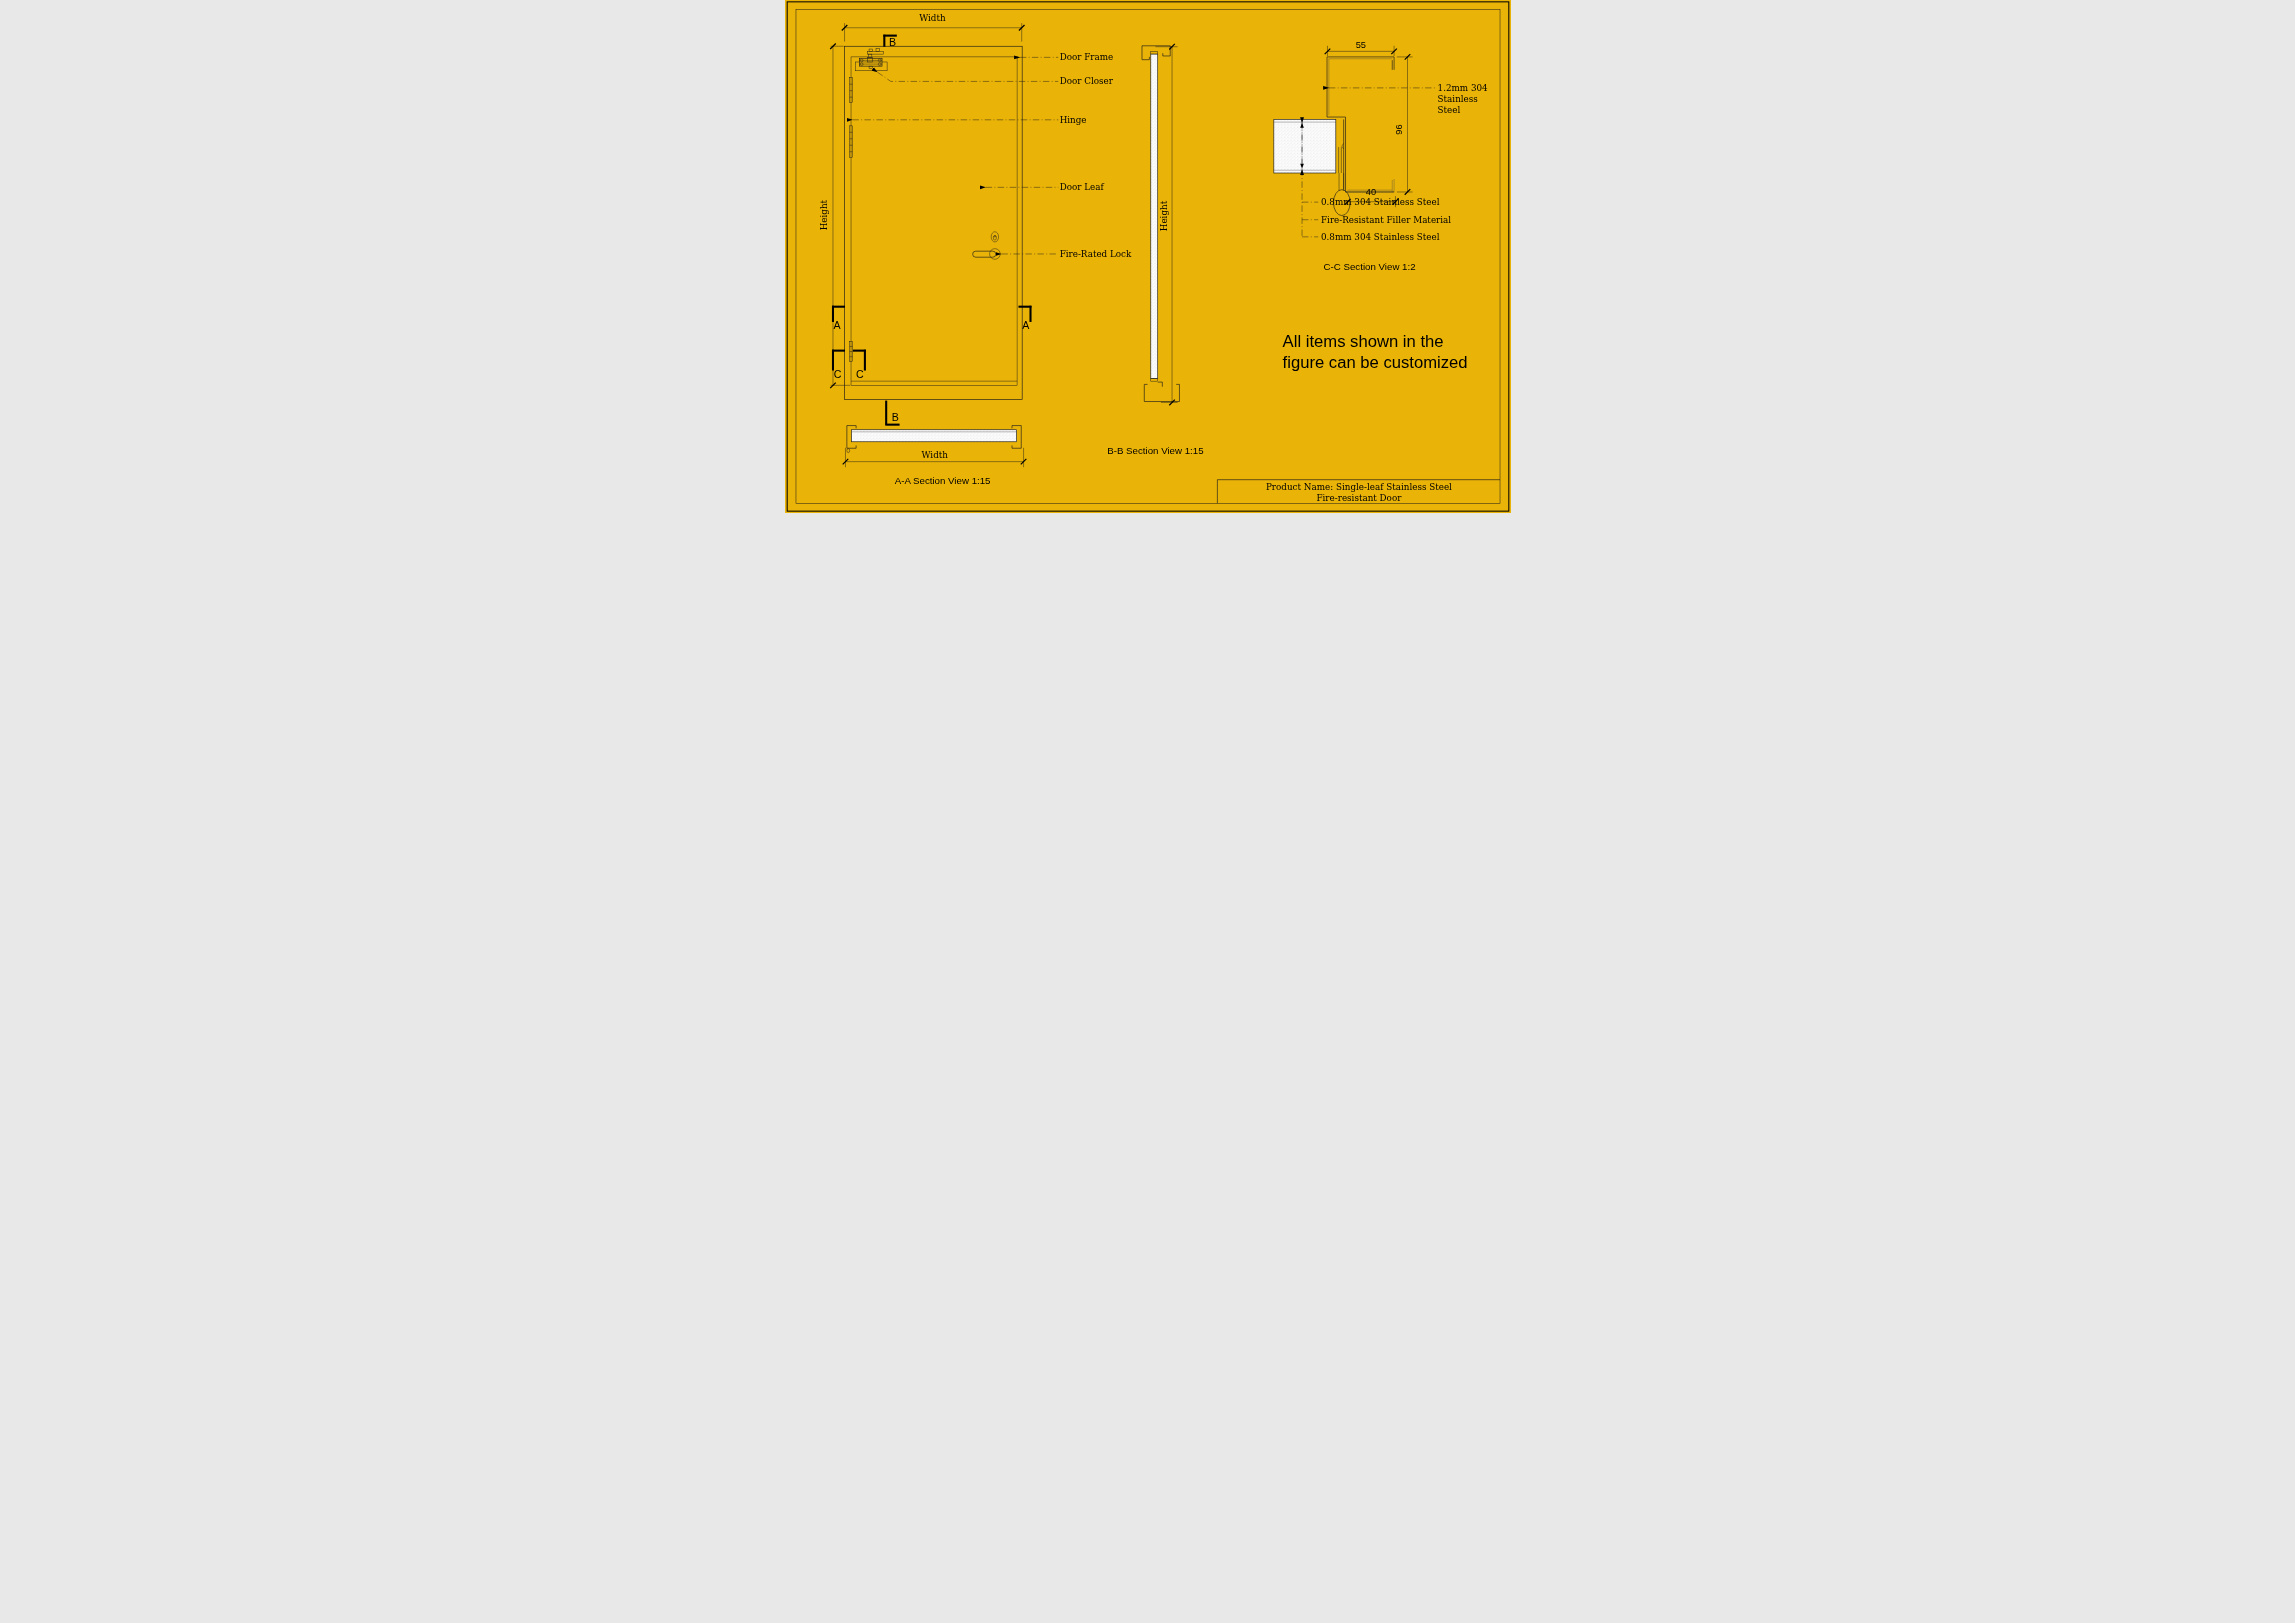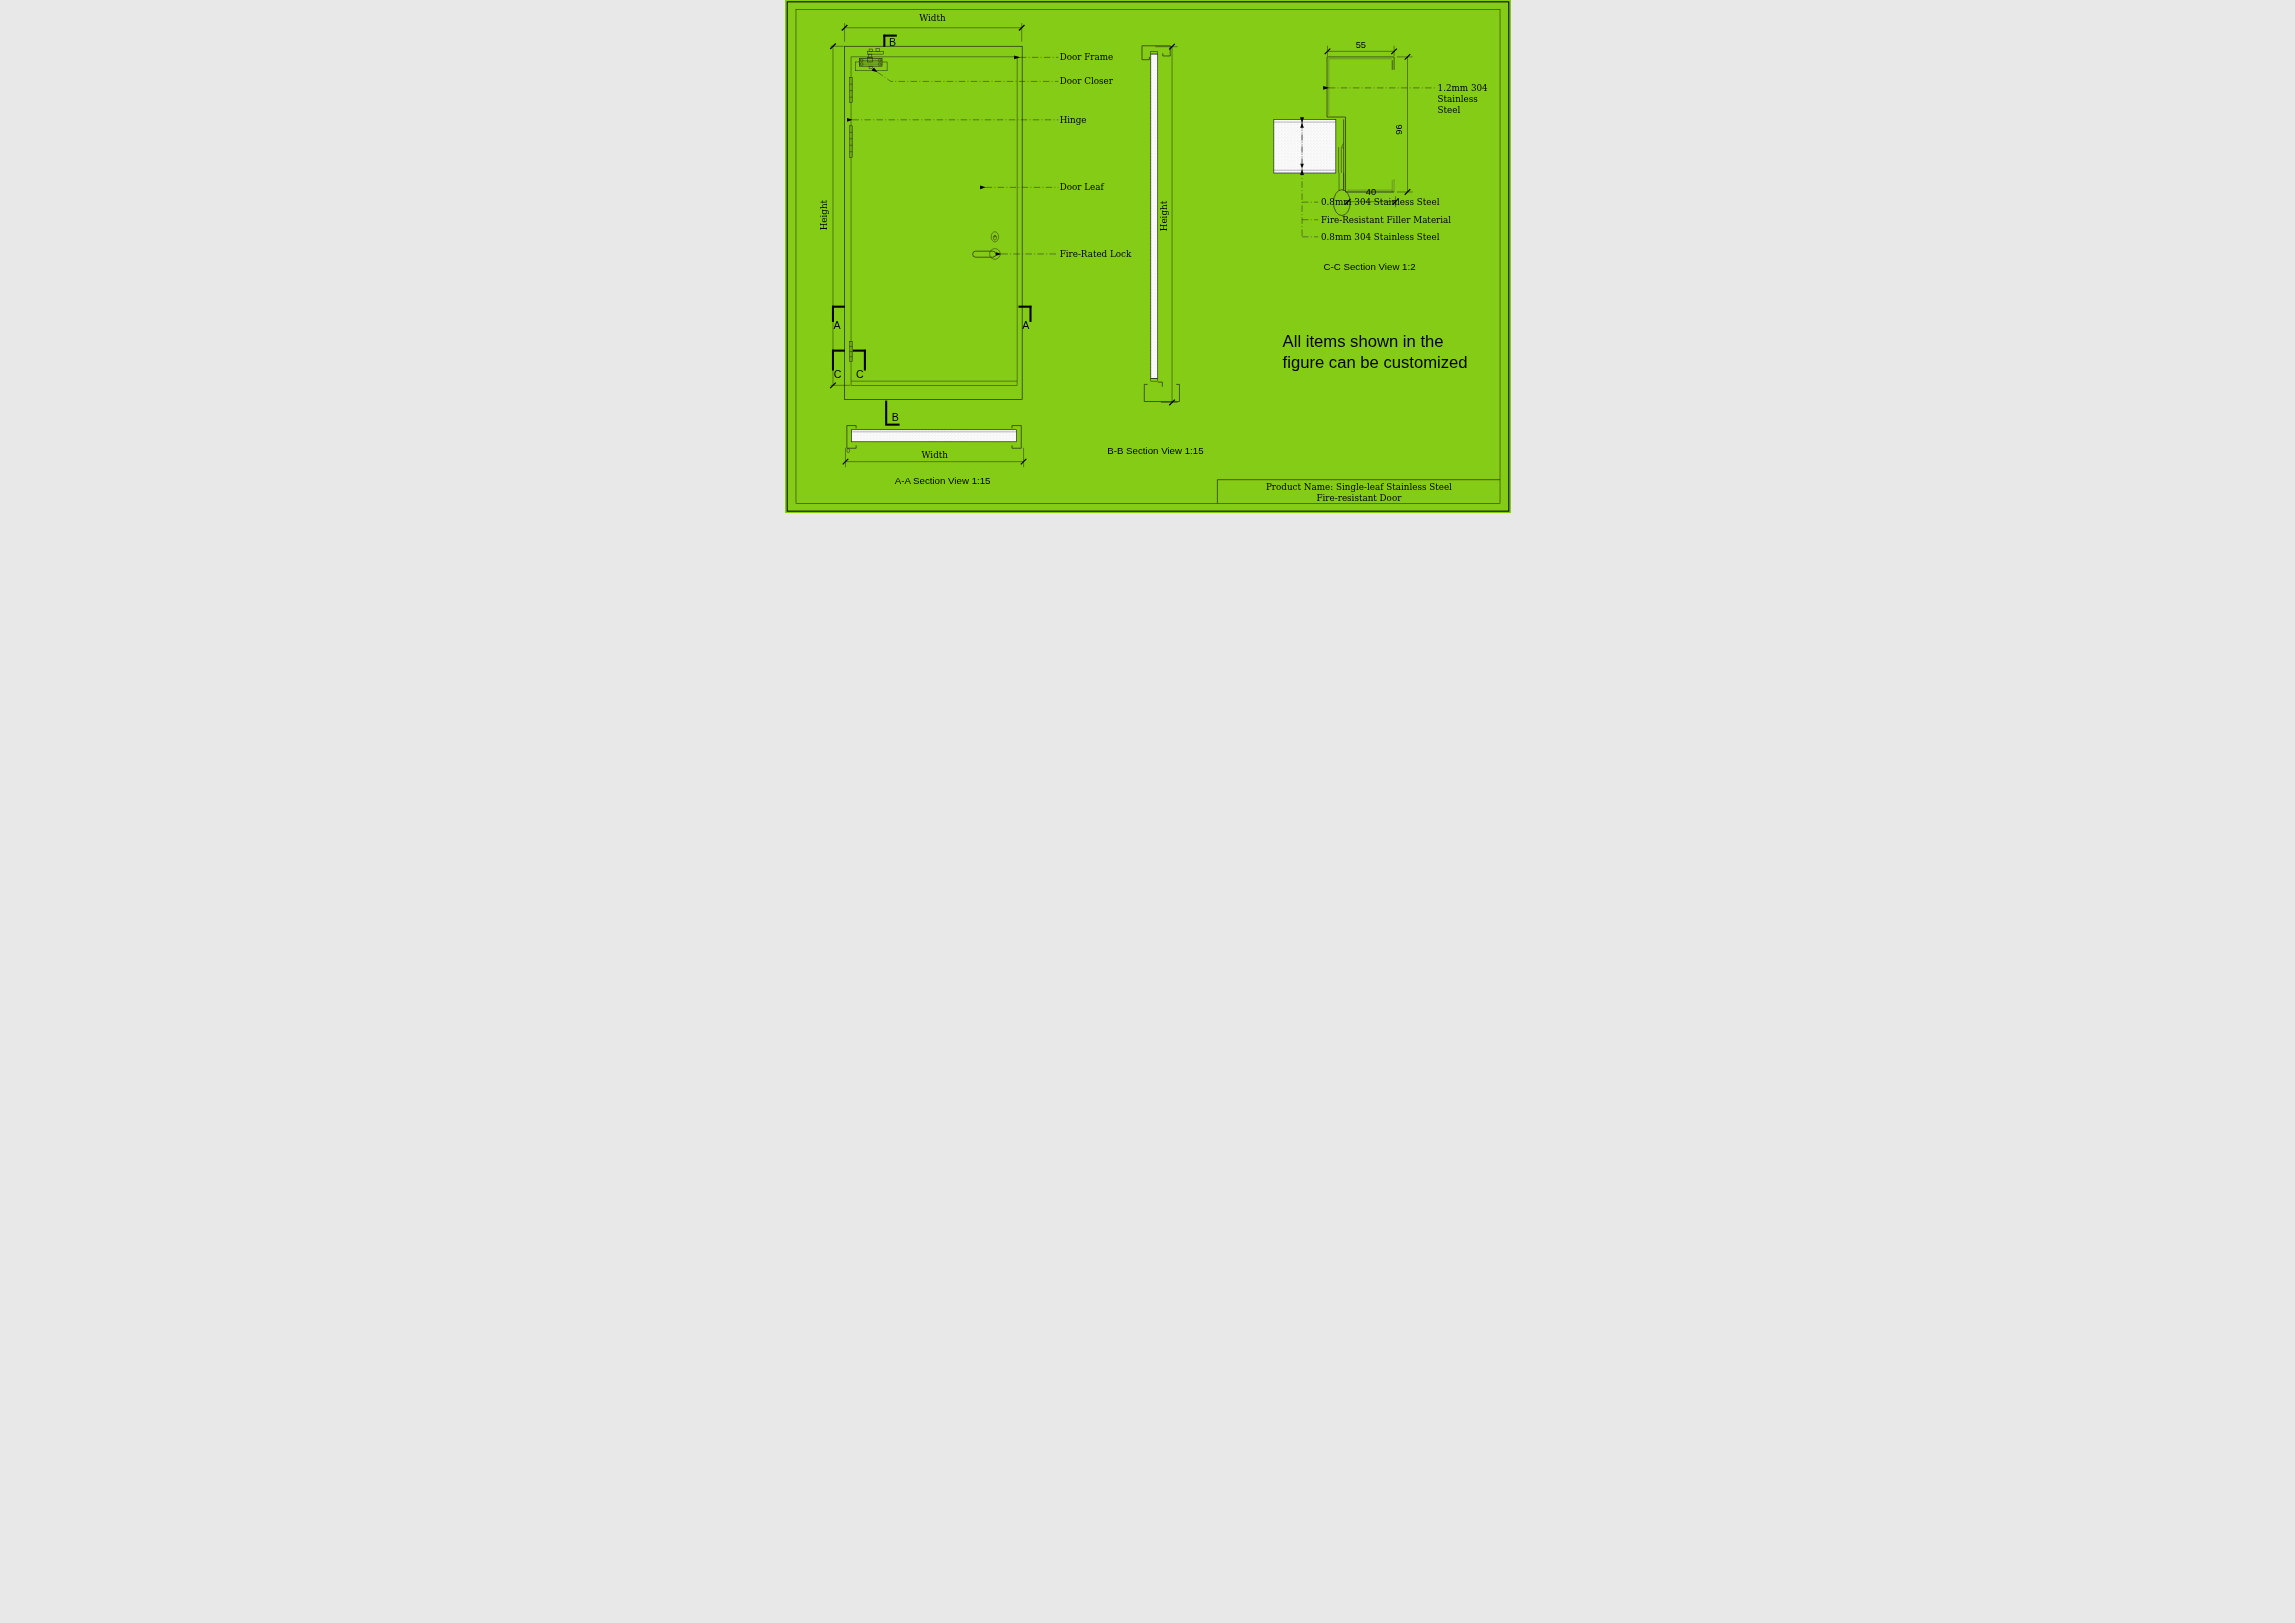--- a/index.html
+++ b/index.html
@@ -1,16 +1,16 @@
 <!DOCTYPE html>
 <html style="font-size:7.4px"><head>
 <meta charset="utf-8">
 <style>
   html,body{margin:0;padding:0;background:#e8e8e8;}
-  .page{position:relative;width:726px;height:513px;background:#84cc16;margin:0 auto;
+  .page{position:relative;width:726px;height:513px;background:#eab308;margin:0 auto;
         font-family:"Liberation Sans",sans-serif;}
   svg{display:block}
   .ln{stroke:#1a1a1a;fill:none;stroke-width:1.4;}
   .thin{stroke:#1a1a1a;fill:none;stroke-width:1;}
   .hair{stroke:#444;fill:none;stroke-width:0.8;}
   .thick{stroke:#000;fill:none;stroke-width:4.5;}
   .dim{stroke:#1a1a1a;fill:none;stroke-width:1;}
   .tick{stroke:#000;stroke-width:2.6;}
   .ldr{stroke:#1a1a1a;fill:none;stroke-width:1;stroke-dasharray:14 5 2 5;}
   .stip{fill:url(#stip);}

